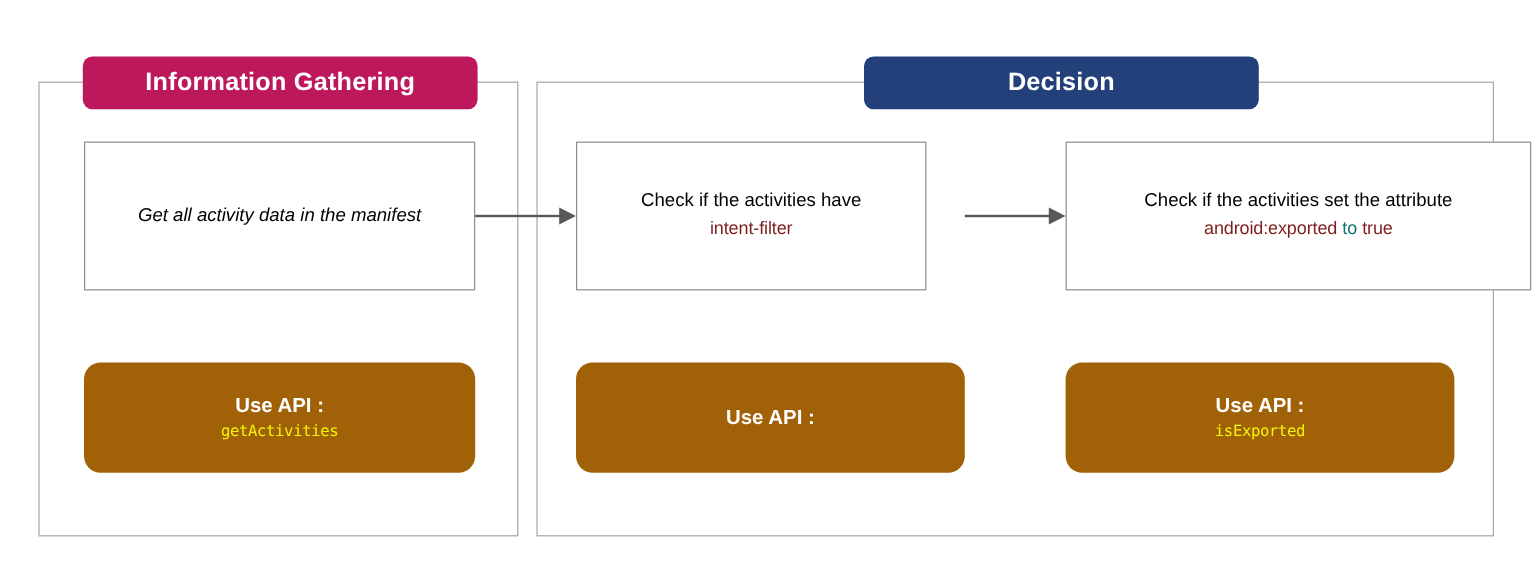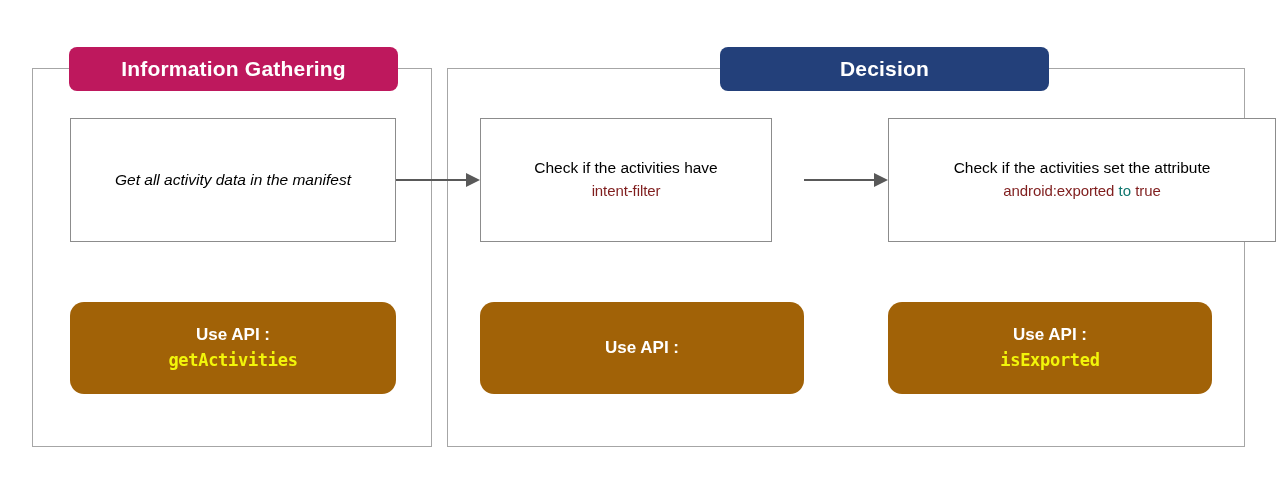--- a/index.html
+++ b/index.html
@@ -118,23 +118,23 @@
     z-index: 3;
   }
   .api-label {
     color: #ffffff;
     font-weight: bold;
     font-size: 17px;
     line-height: 1.45;
   }
   .api-name {
     color: #f2f50a;
-    font-weight: bold;
+    font-weight: normal;
     font-family: "DejaVu Sans Mono", "Liberation Mono", monospace;
-    font-size: 17px;
+    font-size: 13px;
     line-height: 1.45;
     letter-spacing: -0.3px;
   }
 
   #api-get { left: 70px;  top: 302px; width: 326px; height: 92px; }
   #api-intent { left: 480px; top: 302px; width: 324px; height: 92px; }
   #api-exported { left: 888px; top: 302px; width: 324px; height: 92px; }
 
   
   .arrow {

